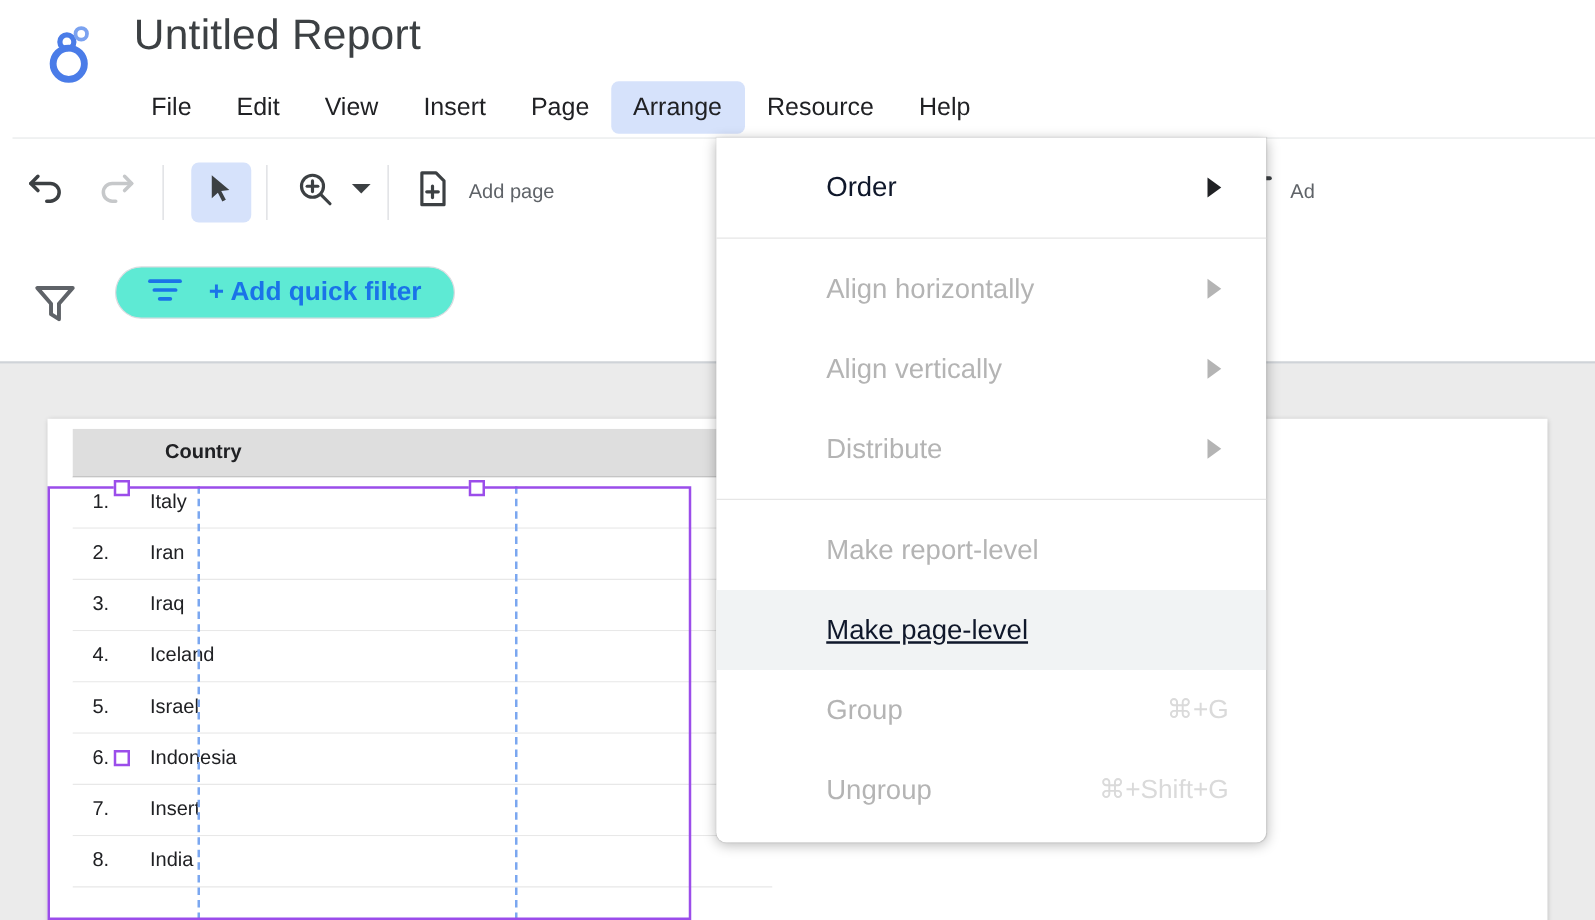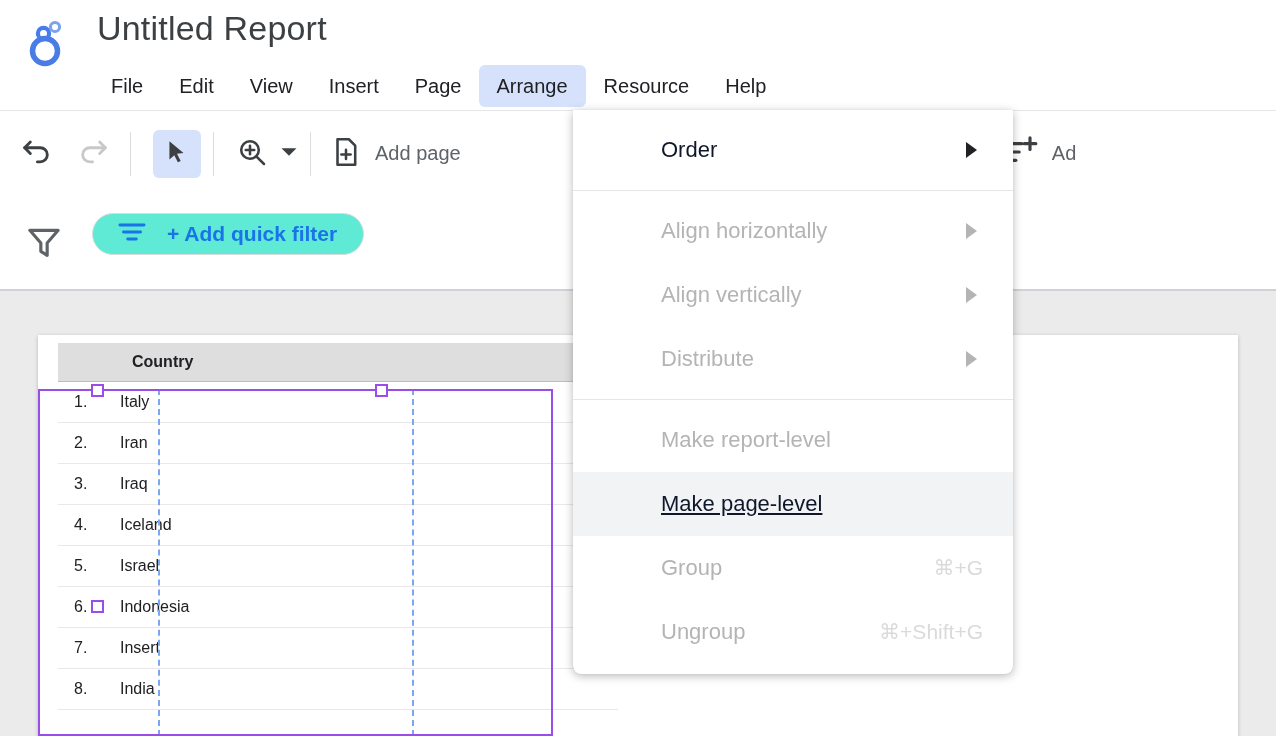--- a/index.html
+++ b/index.html
@@ -7,21 +7,21 @@
     margin: 0; padding: 0;
     width: 1276px; height: 736px;
     overflow: hidden;
     background: #ffffff;
     font-family: "Liberation Sans", sans-serif;
     -webkit-font-smoothing: antialiased;
   }
   #app { position: relative; width: 1276px; height: 736px; background:#fff; }
 
   
-  .header { position:absolute; left:0; top:0; width:1072px; height:111px; background:#fff; }
+  .header { position:absolute; left:10px; top:0; width:1072px; height:111px; background:#fff; }
   .logo { position:absolute; left:24px; top:16px; width:52px; height:52px; }
   .doc-title {
     position:absolute; left:97px; top:9px;
     font-size:34px; color:#3c4043; font-weight:400;
     letter-spacing:0.2px; white-space:nowrap;
   }
   .menubar { position:absolute; left:93px; top:64px; height:44px; display:flex; align-items:center;text-align:center; }
   .menu-item {
     font-size:20px; color:#202124; padding:8px 18px;
     border-radius:6px; white-space:nowrap; cursor:default; line-height:26px;
@@ -33,21 +33,21 @@
   .toolbar { position:absolute; left:0; top:111px; width:1276px; height:85px; background:#fff; }
   .tb-row { position:absolute; left:0; top:0; height:85px; width:1276px; display:flex; align-items:center; }
   .tb-btn {
     width:48px; height:48px; margin-left:10px; border-radius:6px;
     display:flex; align-items:center; justify-content:center; cursor:pointer;
   }
   .tb-btn.first { margin-left:12px; }
   .tb-btn.active { background:#d6e2fb; }
   .tb-sep { width:1px; height:44px; background:#dadce0; margin:0 12px; }
   .tb-caret { margin-left:4px; cursor:pointer; }
-  .tb-label { font-size:20px; color:#5f6368; margin-left:12px; white-space:nowrap; }
+  .tb-label { font-size:16px; color:#5f6368; margin-left:12px; white-space:nowrap; }
   .tb-group { display:flex; align-items:center; }
   .toolbar-rule { position:absolute; left:0; top:195px; width:1276px; height:1px; background:#e4e6e8; }
 
   
   .filterbar { position:absolute; left:0; top:196px; width:1276px; height:94px; background:#fff; }
   .funnel { position:absolute; left:24px; top:26px; width:40px; height:40px; }
   .chip {
     position:absolute; left:92px; top:213px;
     height:42px; border:1px solid #dadce0; border-radius:29px;
     display:flex; align-items:center; padding:0 26px 0 22px; background:#5eead4; cursor:pointer;

